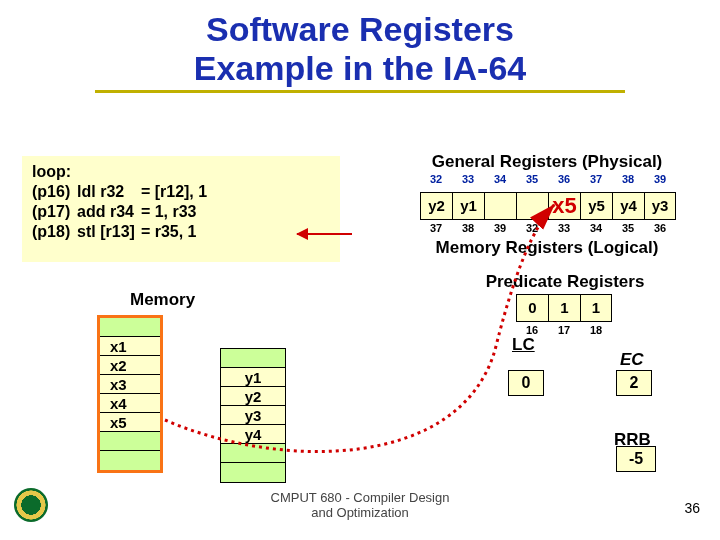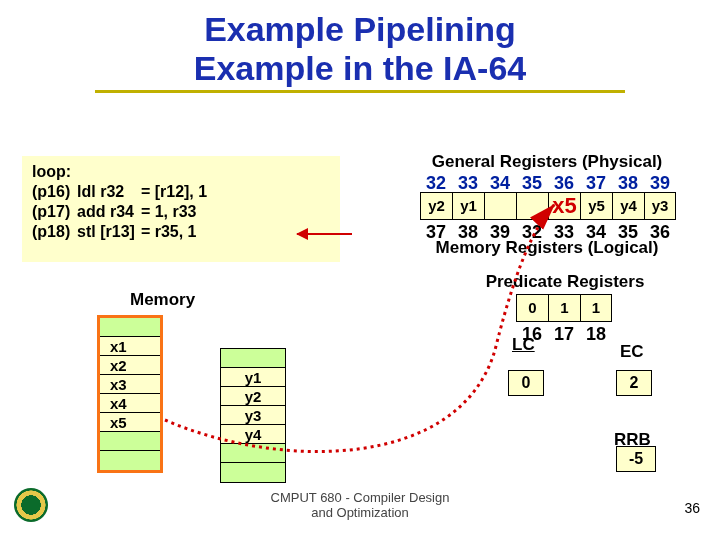--- a/index.html
+++ b/index.html
@@ -90,21 +90,21 @@
     width: 32px; height: 28px;
     line-height: 26px;
     text-align: center;
     font-weight: bold; font-size: 15px;
     background: #ffffcc;
   }
   .reg-row .cell:last-child { border-right: 1px solid #000; }
   .num-row {
     position: absolute;
     display: flex;
-    font-weight: bold; font-size: 18px;
+    font-weight: bold; font-size: 11px;
   }
   .num-row span {
     width: 32px; text-align: center;
     color: #0020a0;
   }
   .num-row.black span { color: #000; }
 
   .small-box {
     border: 1px solid #000;
     background: #ffffcc;
@@ -137,21 +137,21 @@
     border-radius: 50%;
     background: radial-gradient(circle, #0b6b2b 40%, #e6c84a 41%, #e6c84a 60%, #0b6b2b 61%);
   }
 
   svg.dotted-arrow { position: absolute; pointer-events: none; }
 </style>
 </head>
 <body>
 
 <div class="title">
-  <span>Example Pipelining</span><br>
+  <span>Software Registers</span><br>
   <span>Example in the IA-64</span>
 </div>
 <div class="title-underline"></div>
 
 <div class="code-block">
   <table>
     <tbody>
         <tr>
           <td>loop:</td>
           <td></td>
@@ -239,21 +239,21 @@
   <div class="cell">1</div>
 </div>
 <div class="num-row black" style="left:516px; top:324px;">
   <span>16</span>
   <span>17</span>
   <span>18</span>
 </div>
 
 <div class="rhdr" style="left:512px; top:335px;text-decoration:underline;">LC</div>
 <div class="small-box" style="left:508px; top:370px; width:36px; height:26px; font-size:16px; line-height:24px;">0</div>
-<div class="rhdr" style="left:620px; top:342px;">EC</div>
+<div class="rhdr" style="left:620px; top:350px;font-style:italic;">EC</div>
 <div class="small-box" style="left:616px; top:370px; width:36px; height:26px; font-size:16px; line-height:24px;">2</div>
 
 <div class="rhdr" style="left:614px; top:424px;margin-top:6px;">RRB</div>
 <div class="small-box" style="left:616px; top:446px; width:40px; height:26px; font-size:16px; line-height:24px;">-5</div>
 
 <svg class="dotted-arrow" style="left:160px; top:190px; width:420px; height:280px;">
   <defs>
     <marker id="ah" markerWidth="10" markerHeight="10" refX="9" refY="3" orient="auto">
       <path d="M0,0 L0,6 L9,3 z" fill="#d00000"></path>
     </marker>

